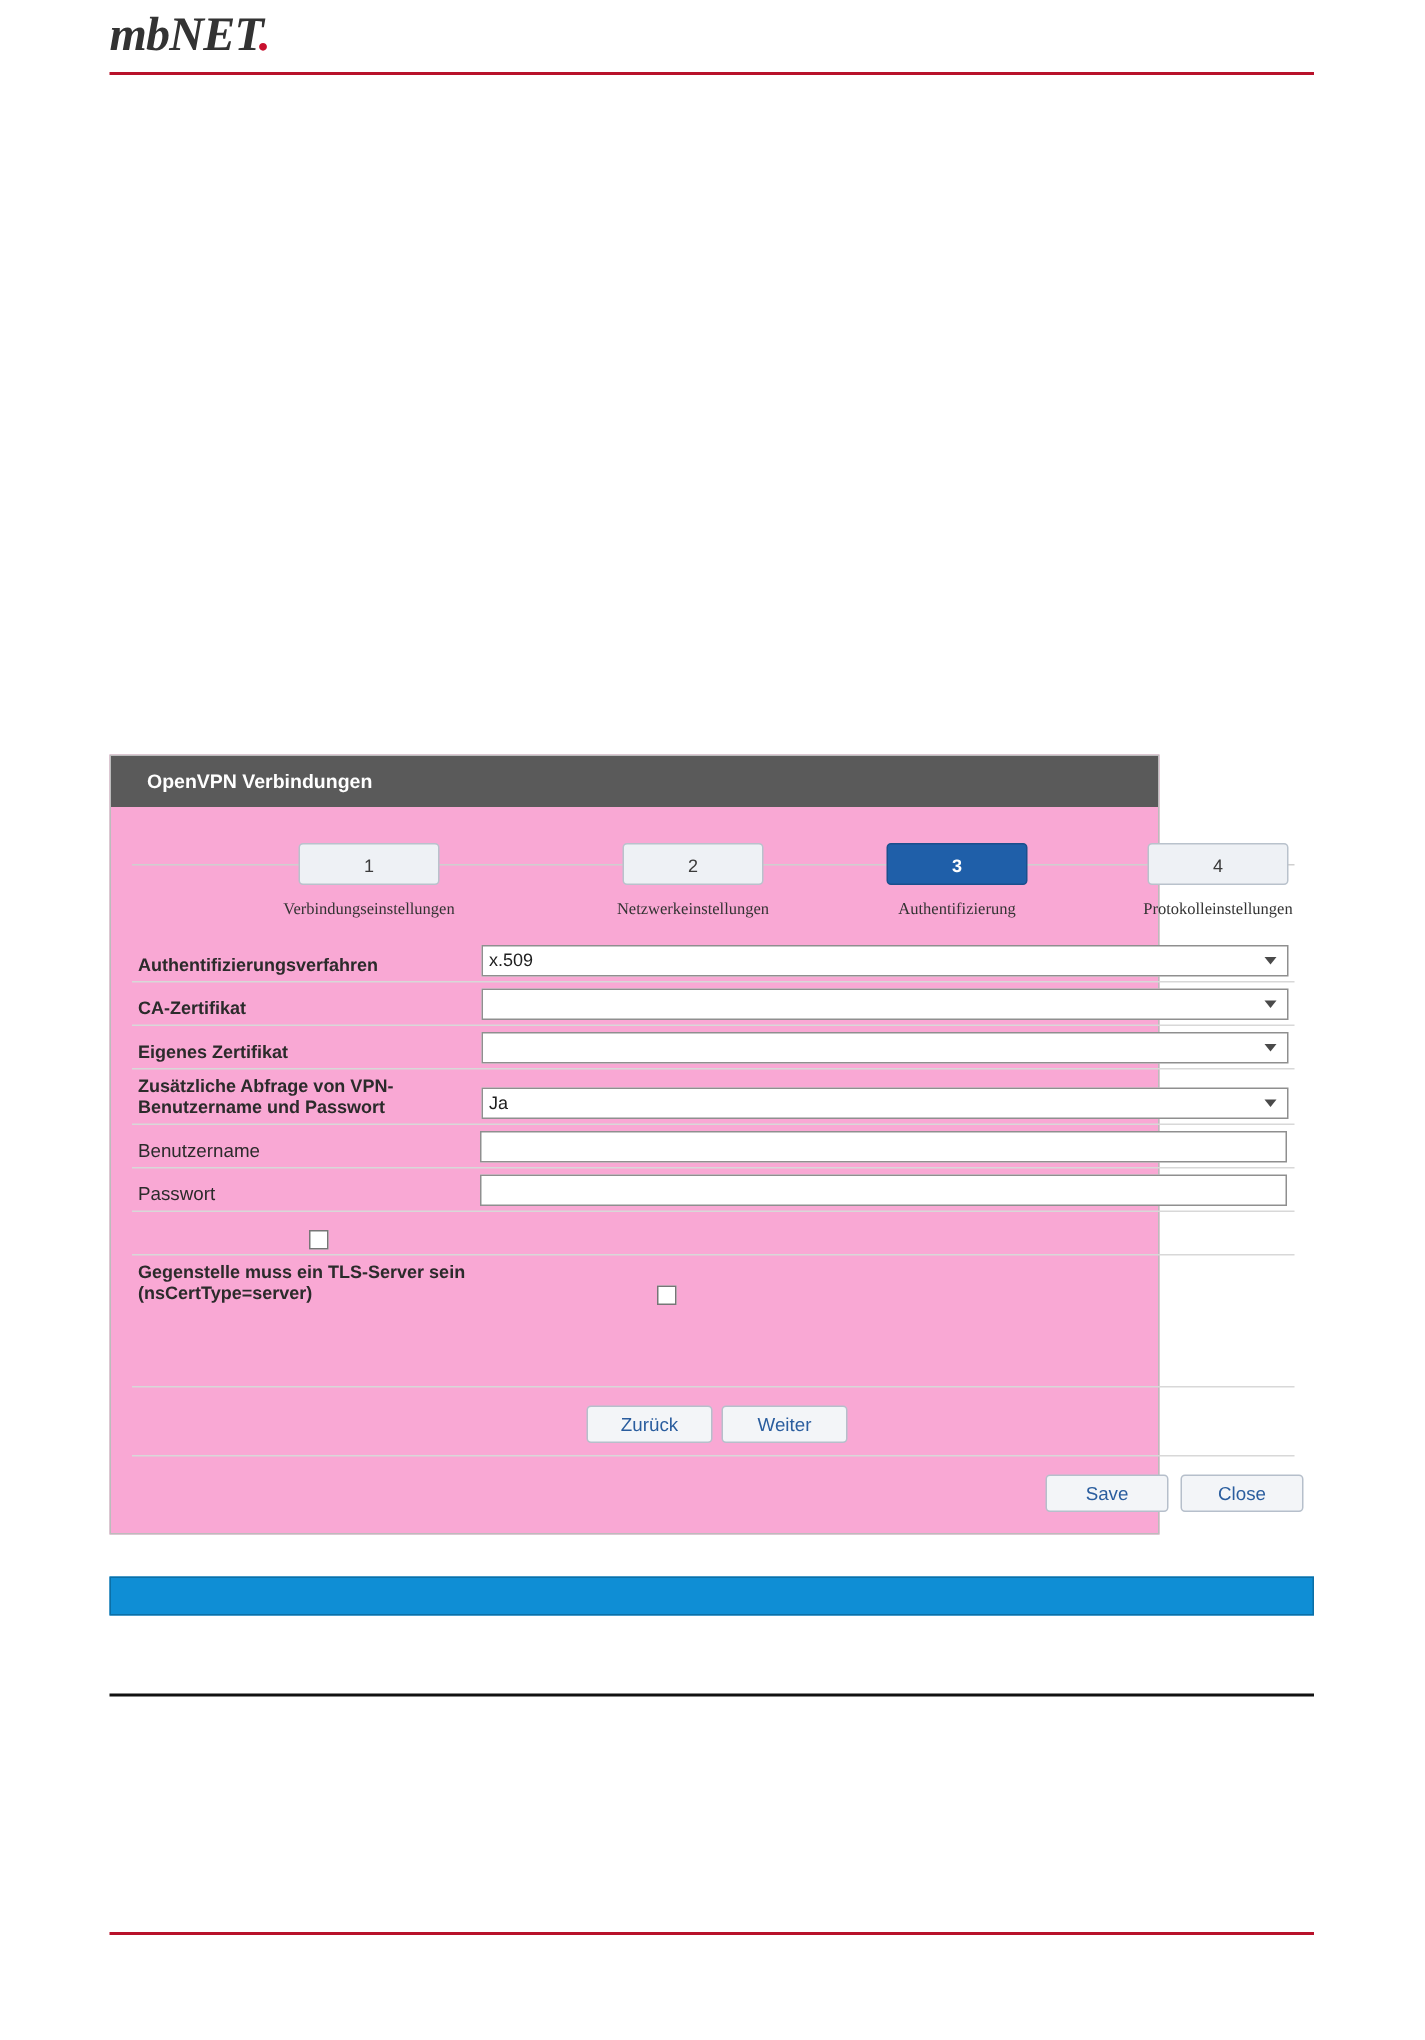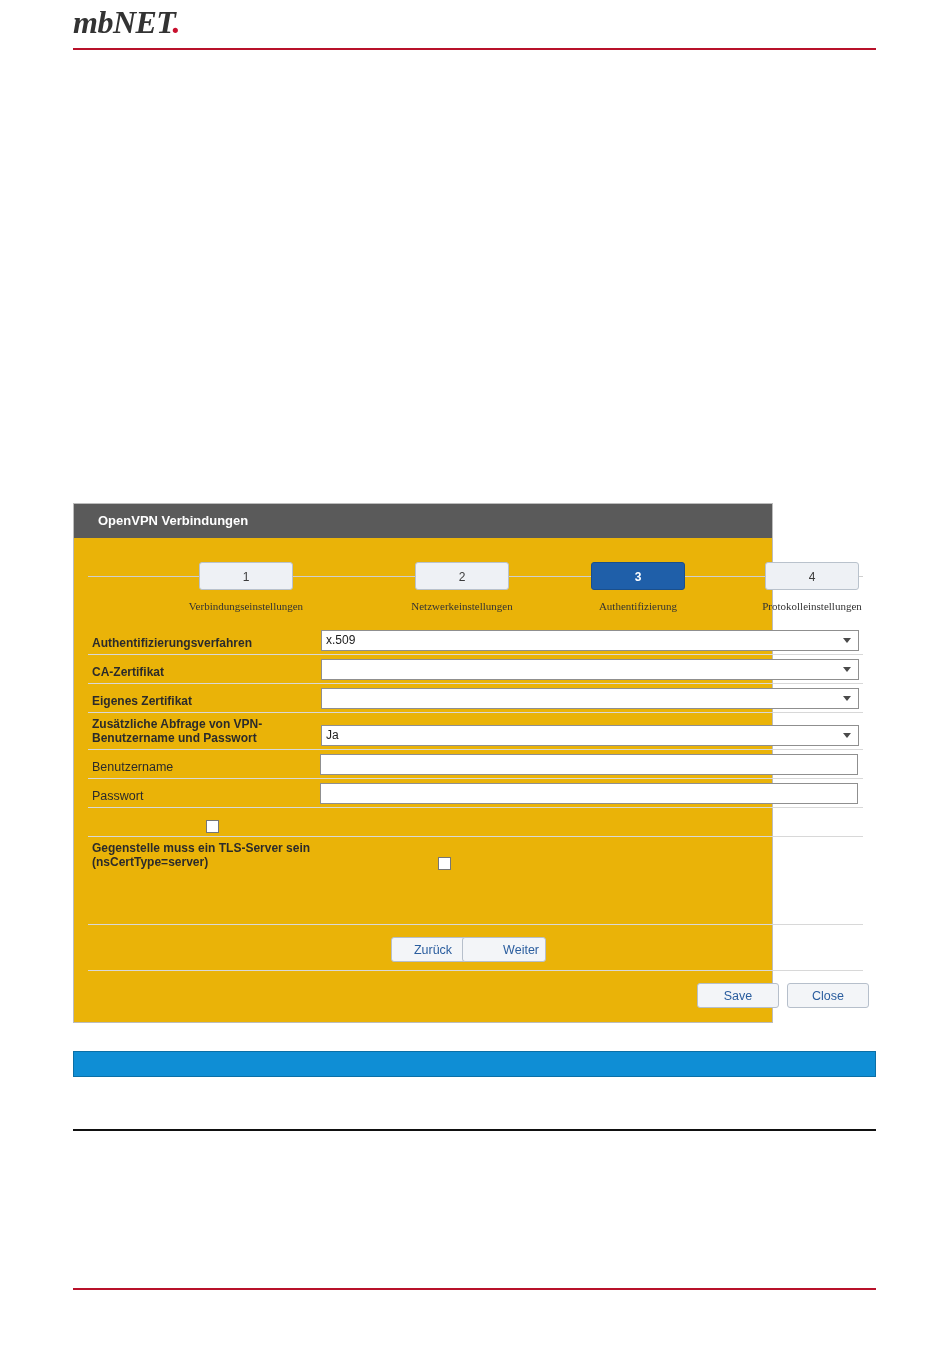--- a/index.html
+++ b/index.html
@@ -67,21 +67,21 @@
 
   
   .panel {
     position: absolute;
     left: 73px;
     top: 503px;
     width: 700px;
     height: 520px;
     border: 1px solid #bcbcbc;
     box-sizing: border-box;
-    background: #eab308;
+    background: #f9a8d4;
   }
   .panel-title {
     position: absolute;
     left: 0;
     top: 0;
     width: 100%;
     height: 34px;
     background: #5a5a5a;
     color: #ffffff;
     font-size: 13px;
@@ -237,21 +237,21 @@
     font-size: 12.5px;
     color: #2a5d9e;
     background: #f3f5f8;
     border: 1px solid #b6bfcb;
     border-radius: 3px;
     box-sizing: border-box;
     font-family: "Liberation Sans", sans-serif;
     cursor: pointer;
   }
   #btn-zurueck { left: 303px; top: 12px; width: 84px; }
-  #btn-weiter  { left: 374px; top: 12px; width: 84px; text-align: right; }
+  #btn-weiter  { left: 393px; top: 12px; width: 84px; }
 
   .actions {
     position: absolute;
     left: 14px;
     top: 466px;
     width: 775px;
     border-top: 1px solid #d8d8d8;
     height: 48px;
   }
   #btn-save  { left: 609px; top: 12px; width: 82px; }

